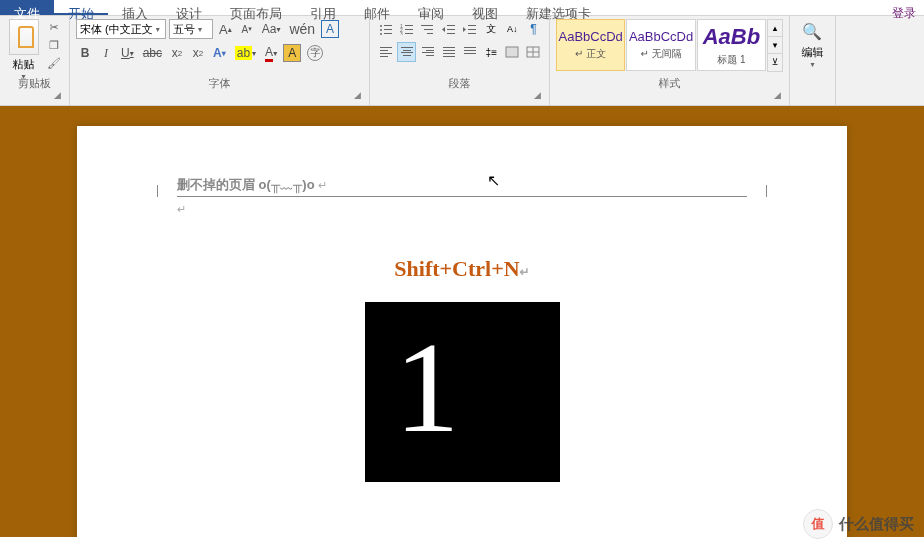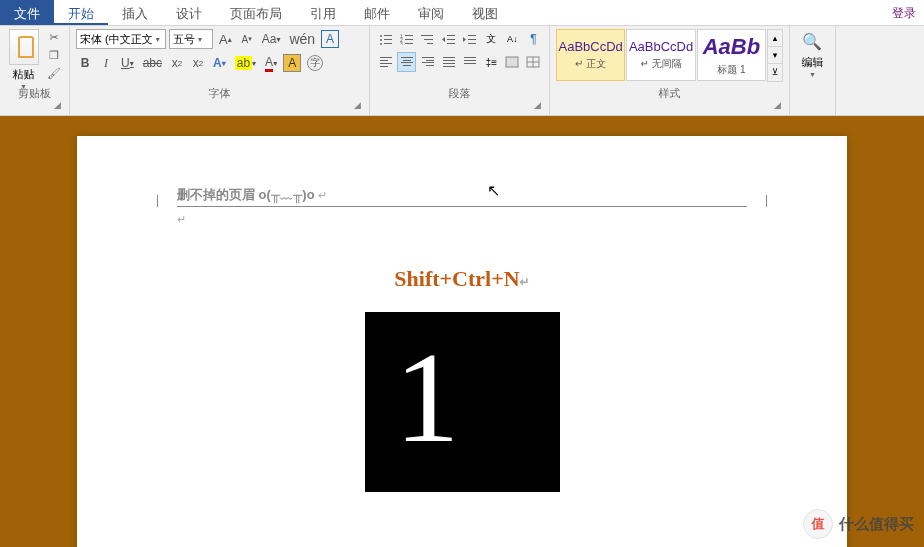--- a/index.html
+++ b/index.html
@@ -1,17 +1,17 @@
 <!DOCTYPE html>
 <html><head>
 <meta charset="utf-8">
 <style>
 * { box-sizing: border-box; margin: 0; padding: 0; }
 body { font-family: "Microsoft YaHei", sans-serif; font-size: 12px; background: #fff; width: 924px; height: 547px; overflow: hidden; position: relative; }
-.tabs { display: flex; background: #fff; border-bottom: 1px solid #d4d4d4; height: 26px; }
+.tabs { display: flex; background: #fff; border-bottom: 1px solid #d4d4d4; height: 16px; }
 .tab { padding: 5px 14px; cursor: pointer; color: #555; font-size: 13px; }
 .tab.file { background: #2b579a; color: #fff; }
 .tab.active { color: #2b579a; border-bottom: 2px solid #2b579a; }
 .login { margin-left: auto; padding: 5px 8px; color: #701a75; }
 .ribbon { display: flex; background: #f1f1f1; border-bottom: 1px solid #d4d4d4; height: 90px; }
 .group { border-right: 1px solid #d4d4d4; padding: 3px 6px; display: flex; flex-direction: column; position: relative; }
 .group-label { text-align: center; font-size: 11px; color: #666; position: absolute; bottom: 14px; left: 0; right: 0; }
 .group-body { flex: 1; display: flex; align-items: flex-start; gap: 4px; }
 .clip-big { display: flex; flex-direction: column; align-items: center; width: 40px; }
 .clip-icon { width: 30px; height: 36px; background: linear-gradient(#fff,#eee); border: 1px solid #ccc; position: relative; }
@@ -63,20 +63,21 @@
 <div class="tabs">
   <div class="tab file">文件</div>
   <div class="tab active">开始</div>
   <div class="tab">插入</div>
   <div class="tab">设计</div>
   <div class="tab">页面布局</div>
   <div class="tab">引用</div>
   <div class="tab">邮件</div>
   <div class="tab">审阅</div>
   <div class="tab">视图</div>
+  <div class="tab">新建选项卡</div>
   <div class="login">登录</div>
 </div>
 
 <div class="ribbon">
   <div class="group" style="width:70px">
     <div class="group-body">
       <div class="clip-big">
         <div class="clip-icon"></div>
         <div class="clip-label">粘贴</div>
         <div style="font-size:8px;color:#666">▾</div>

